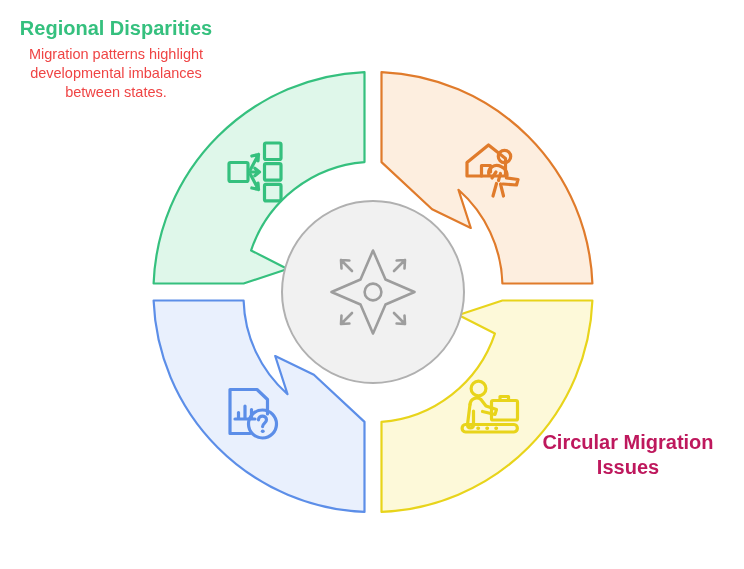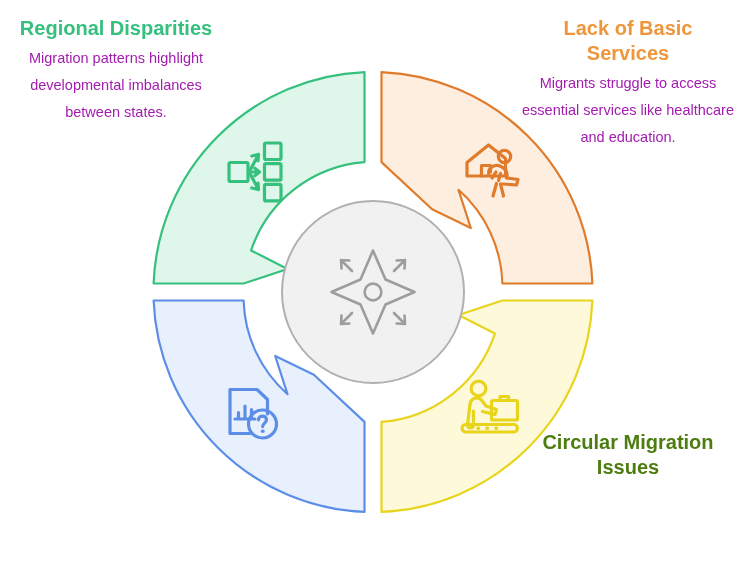--- a/index.html
+++ b/index.html
@@ -37,22 +37,22 @@
     box-sizing: border-box;
   }
   .caption .cap-title {
     font-size: 20px;
     line-height: 25px;
     font-weight: 700;
     margin: 0 0 4px 0;
   }
   .caption .cap-body {
     font-size: 14.5px;
-    line-height: 27px;
-    color: #a21caf;
+    line-height: 19px;
+    color: #ef4444;
     margin: 0;
   }
 
   
   #cap-regional-disparities {
     left: 8px;
     top: 16px;
     width: 216px;
     text-align: center;
   }
@@ -193,25 +193,21 @@
       <path d="M 262.6 431.2 L 262.9 431.2" stroke-width="3.6"></path>
     </g>
 
   </svg>
 
   <div class="caption" id="cap-regional-disparities">
     <div class="cap-title" style="color:#35c07e">Regional Disparities</div>
     <div class="cap-body">Migration patterns highlight developmental imbalances between states.</div>
   </div>
 
-  <div class="caption" id="cap-lack-of-basic-services">
-    <div class="cap-title" style="color:#f0963a">Lack of Basic Services</div>
-    <div class="cap-body">Migrants struggle to access essential services like healthcare and education.</div>
-  </div>
 
   <div class="caption" id="cap-circular-migration-issues">
-    <div class="cap-title" style="color:#4d7c0f">Circular Migration Issues</div>
+    <div class="cap-title" style="color:#be185d">Circular Migration Issues</div>
   </div>
 
   <div class="caption" id="cap-data-gaps">
   </div>
 
 </div>
 
 </body></html>

